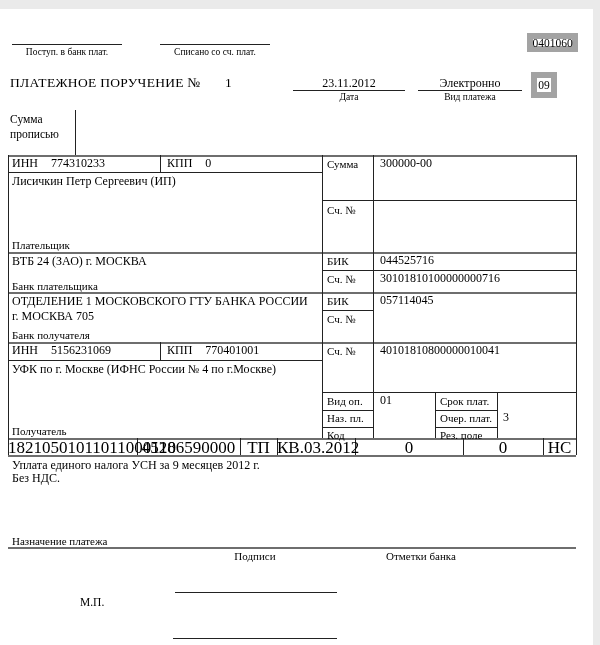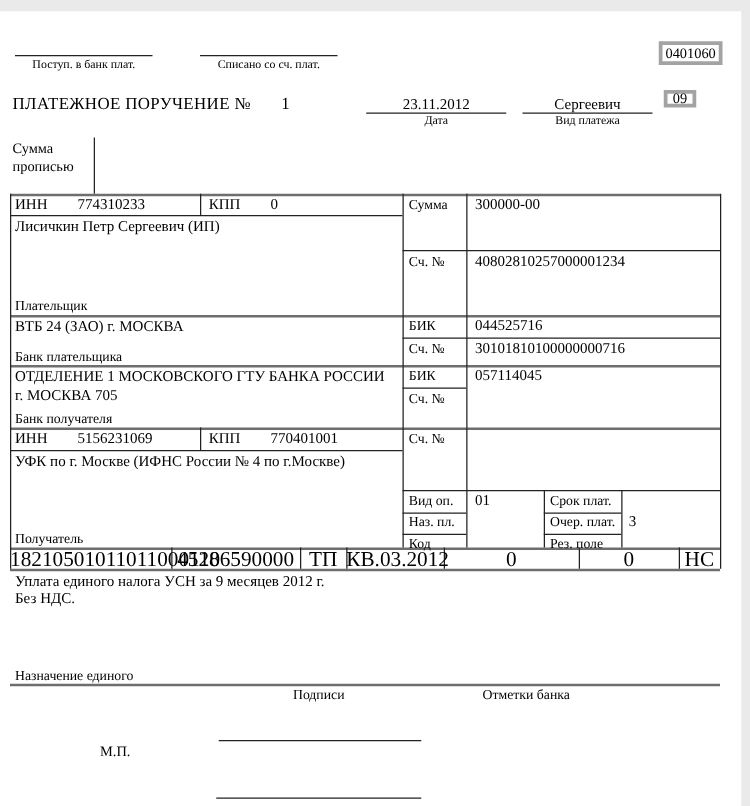--- a/index.html
+++ b/index.html
@@ -8,25 +8,25 @@
   .page{position:relative;width:600px;height:645px;background:#fff;overflow:hidden}
   .edge{position:absolute;background:#eaeaea}
   .hl{position:absolute;height:0;border-top:1px solid #222}
   .hl2{position:absolute;height:0;border-top:2px solid #6e6e6e}
   .vl{position:absolute;width:0;border-left:1px solid #222}
   .t{position:absolute;font-size:12px;line-height:13px;white-space:nowrap}
   .tw{position:absolute;font-size:12px;line-height:15px}
   .lbl{position:absolute;font-size:11px;line-height:12px;white-space:nowrap}
   .tiny{position:absolute;font-size:9.5px;line-height:11px;white-space:nowrap;text-align:center}
   .ctr{text-align:center}
-  .box{position:absolute;border:3px solid #a3a3a3;display:flex;align-items:center;justify-content:center;font-size:11.5px}
+  .box{position:absolute;border:6px solid #a3a3a3;display:flex;align-items:center;justify-content:center;font-size:11.5px}
   .cell{position:absolute;font-size:17px;line-height:13px;text-align:center;white-space:nowrap}
   .title{position:absolute;font-size:13.5px;font-weight:normal;white-space:nowrap;letter-spacing:.3px}
   .pair span{display:inline-block}
-  .pair .v{margin-left:24px}
+  .pair .v{margin-left:13px}
 </style>
 </head>
 <body>
 
 <div class="page">
 
   <div class="edge" style="left:0;top:0;width:600px;height:9px"></div>
   <div class="edge" style="left:593px;top:0;width:7px;height:645px"></div>
 
   <div class="hl" style="left:12px;top:44px;width:110px"></div>
@@ -38,25 +38,25 @@
     <span>0401060</span>
   </div>
 
   <div class="title" style="left:10px;top:75px">ПЛАТЕЖНОЕ ПОРУЧЕНИЕ №</div>
   <div class="title" style="left:225px;top:75px">1</div>
 
   <div class="t ctr" style="left:293px;top:77px;width:112px">23.11.2012</div>
   <div class="hl" style="left:293px;top:90px;width:112px"></div>
   <div class="tiny ctr" style="left:293px;top:92px;width:112px">Дата</div>
 
-  <div class="t ctr" style="left:418px;top:77px;width:104px">Сергеевич</div>
+  <div class="t ctr" style="left:418px;top:77px;width:104px">Электронно</div>
   <div class="hl" style="left:418px;top:90px;width:104px"></div>
   <div class="tiny ctr" style="left:418px;top:92px;width:104px">Вид платежа</div>
 
-  <div class="box" style="left:531px;top:72px;width:26px;height:14px">
+  <div class="box" style="left:531px;top:72px;width:26px;height:26px">
     <span>09</span>
   </div>
 
   <div class="tw" style="left:10px;top:112px;width:58px;font-size:11.5px">Сумма прописью</div>
   <div class="vl" style="left:75px;top:110px;height:45px"></div>
 
   <div class="hl2" style="left:8px;top:155px;width:568px"></div>
   <div class="hl" style="left:8px;top:172px;width:314px"></div>
   <div class="hl" style="left:322px;top:200px;width:254px"></div>
   <div class="hl2" style="left:8px;top:252px;width:568px"></div>
@@ -87,21 +87,20 @@
   </div>
   <div class="t pair" style="left:167px;top:157px">
     <span>КПП</span><span class="v">0</span>
   </div>
   <div class="t" style="left:12px;top:175px">Лисичкин Петр Сергеевич (ИП)</div>
   <div class="lbl" style="left:12px;top:239px">Плательщик</div>
 
   <div class="lbl" style="left:327px;top:158px">Сумма</div>
   <div class="t" style="left:380px;top:157px">300000-00</div>
   <div class="lbl" style="left:327px;top:204px">Сч. №</div>
-  <div class="t" style="left:380px;top:203px">40802810257000001234</div>
 
   <div class="t" style="left:12px;top:255px">ВТБ 24 (ЗАО) г. МОСКВА</div>
   <div class="lbl" style="left:12px;top:280px">Банк плательщика</div>
   <div class="lbl" style="left:327px;top:255px">БИК</div>
   <div class="t" style="left:380px;top:254px">044525716</div>
   <div class="lbl" style="left:327px;top:273px">Сч. №</div>
   <div class="t" style="left:380px;top:272px">30101810100000000716</div>
 
   <div class="tw" style="left:12px;top:294px;width:300px">ОТДЕЛЕНИЕ 1 МОСКОВСКОГО ГТУ БАНКА РОССИИ г. МОСКВА 705</div>
   <div class="lbl" style="left:12px;top:329px">Банк получателя</div>
@@ -112,20 +111,21 @@
 
   <div class="t pair" style="left:12px;top:344px">
     <span>ИНН</span><span class="v">5156231069</span>
   </div>
   <div class="t pair" style="left:167px;top:344px">
     <span>КПП</span><span class="v">770401001</span>
   </div>
   <div class="tw" style="left:12px;top:362px;width:300px">УФК по г. Москве (ИФНС России № 4 по г.Москве)</div>
   <div class="lbl" style="left:12px;top:425px">Получатель</div>
   <div class="lbl" style="left:327px;top:345px">Сч. №</div>
+  <div class="t" style="left:380px;top:344px">40101810800000010041</div>
 
   <div class="lbl" style="left:327px;top:395px">Вид оп.</div>
   <div class="t" style="left:380px;top:394px">01</div>
   <div class="lbl" style="left:327px;top:412px">Наз. пл.</div>
   <div class="t" style="left:380px;top:411px"></div>
   <div class="lbl" style="left:327px;top:429px">Код</div>
   <div class="t" style="left:380px;top:428px"></div>
   <div class="lbl" style="left:440px;top:395px">Срок плат.</div>
   <div class="t" style="left:503px;top:394px"></div>
   <div class="lbl" style="left:440px;top:412px">Очер. плат.</div>
@@ -143,21 +143,21 @@
   <div class="cell" style="left:8px;top:441px;width:129px">18210501011011000110</div>
   <div class="cell" style="left:137px;top:441px;width:103px">45286590000</div>
   <div class="cell" style="left:240px;top:441px;width:37px">ТП</div>
   <div class="cell" style="left:277px;top:441px;width:78px">КВ.03.2012</div>
   <div class="cell" style="left:355px;top:441px;width:108px">0</div>
   <div class="cell" style="left:463px;top:441px;width:80px">0</div>
   <div class="cell" style="left:543px;top:441px;width:33px">НС</div>
 
   <div class="t" style="left:12px;top:459px">Уплата единого налога УСН за 9 месяцев 2012 г.</div>
   <div class="t" style="left:12px;top:472px">Без НДС.</div>
-  <div class="lbl" style="left:12px;top:535px">Назначение единого</div>
+  <div class="lbl" style="left:12px;top:535px">Назначение платежа</div>
   <div class="hl2" style="left:8px;top:547px;width:568px"></div>
 
   <div class="lbl ctr" style="left:200px;top:550px;width:110px">Подписи</div>
   <div class="lbl ctr" style="left:366px;top:550px;width:110px">Отметки банка</div>
   <div class="hl" style="left:175px;top:592px;width:162px"></div>
   <div class="lbl" style="left:80px;top:596px;font-size:11.5px">М.П.</div>
   <div class="hl" style="left:173px;top:638px;width:164px"></div>
 
 </div>
 

